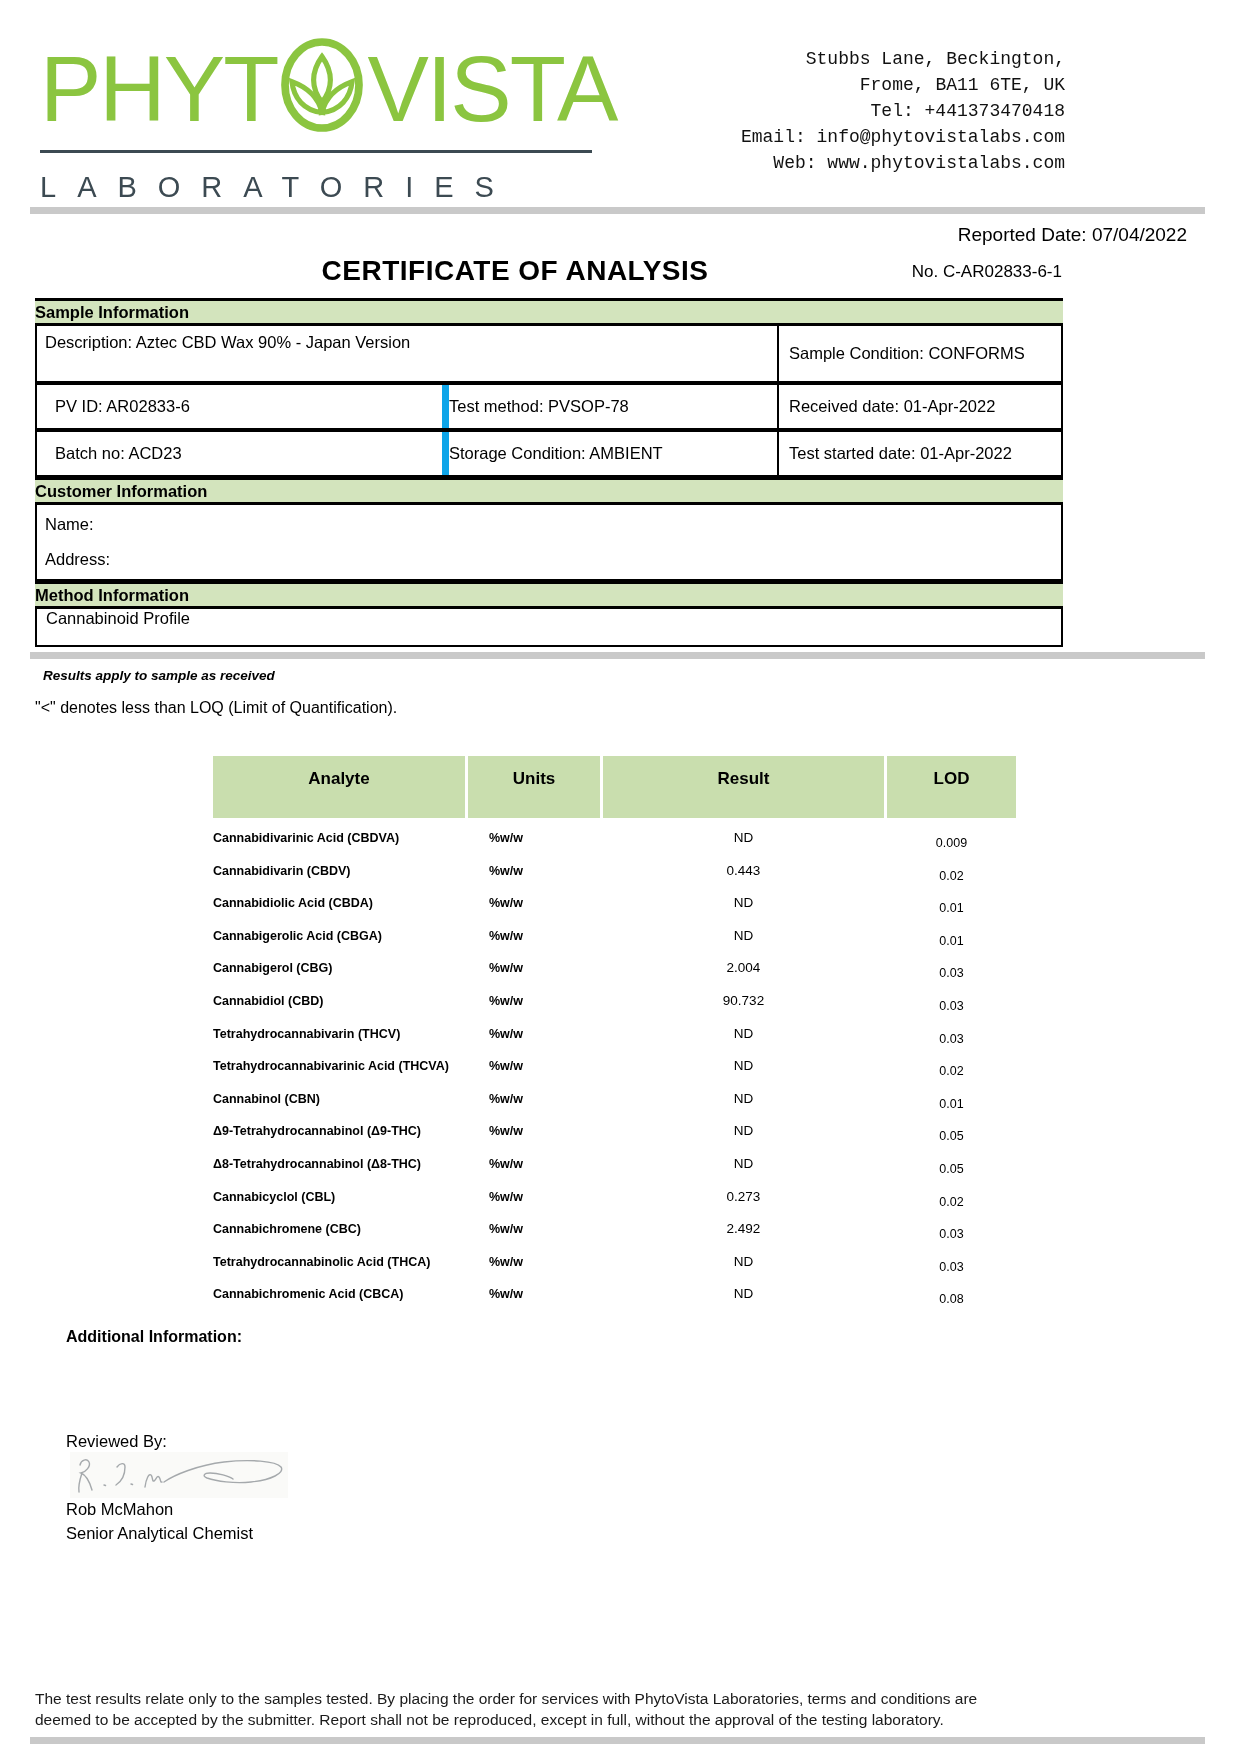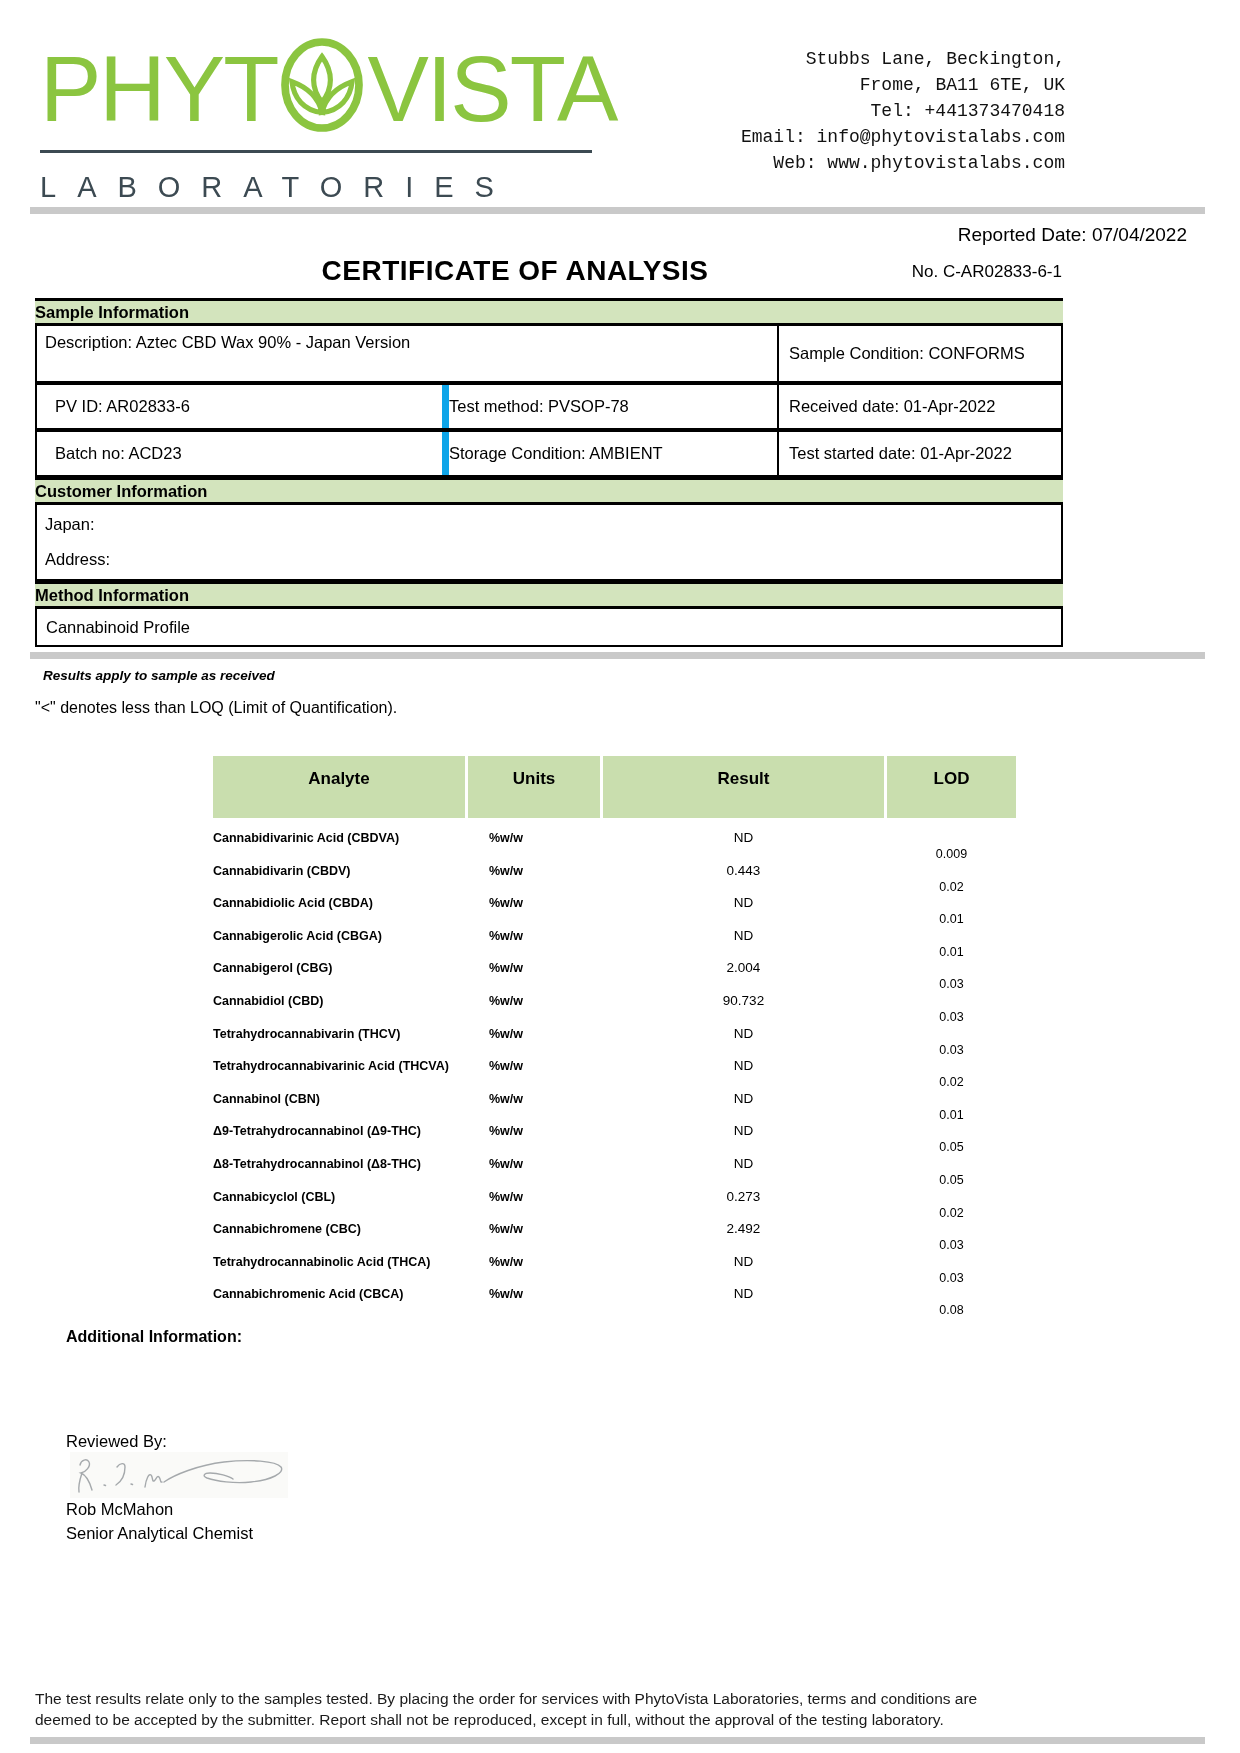--- a/index.html
+++ b/index.html
@@ -44,21 +44,21 @@
   .row3 .c1,.row3 .c2,.row3 .c3{position:absolute;top:0;height:100%;box-sizing:border-box;
              display:flex;align-items:center;padding-left:8px;font-size:16.5px;}
   .row3 .c1{left:10px;width:402px;border-right:7px solid #0ea5e9;}
   .row3 .c2{left:402px;width:340px;border-right:2px solid #000;padding-left:10px;}
   .row3 .c3{left:742px;right:0;padding-left:10px;}
   .cust-blk{height:76px;}
   .cust-name{position:absolute;left:8px;top:10px;font-size:16.5px;}
   .cust-addr{position:absolute;left:8px;top:45px;font-size:16.5px;}
   .smudge{position:absolute;left:28px;top:28px;width:250px;height:6px;
           background:#8f8f8f;opacity:.35;}
-  .method-blk{height:38px;display:flex;align-items:center;padding-left:9px;font-size:16.5px;}
+  .method-blk{height:38px;display:flex;align-items:flex-start;padding-left:9px;font-size:16.5px;}
 
   
   .note-results{position:absolute;left:43px;top:668px;font-size:13.5px;
                 font-weight:bold;font-style:italic;}
   .note-loq{position:absolute;left:35px;top:699px;font-size:16px;}
 
   
   .rtable{position:absolute;left:213px;top:756px;width:803px;}
   .rhead{position:relative;height:62px;}
   .hcell{position:absolute;top:0;height:62px;box-sizing:border-box;background:#c9deae;
@@ -68,21 +68,21 @@
   .h-result{left:390px;width:281px;}
   .h-lod{left:674px;width:129px;}
   .rrows{margin-top:4px;}
   .rrow{position:relative;height:32.6px;}
   .c-analyte{position:absolute;left:0;top:0;width:260px;line-height:32.6px;
              font-size:12.5px;font-weight:bold;white-space:nowrap;}
   .c-units{position:absolute;left:276px;top:0;width:100px;line-height:32.6px;
            font-size:12.5px;font-weight:bold;}
   .c-result{position:absolute;left:390px;top:0;width:281px;line-height:32.6px;
             text-align:center;font-size:13.5px;}
-  .c-lod{position:absolute;left:674px;top:16px;width:129px;line-height:32.6px;
+  .c-lod{position:absolute;left:674px;top:5px;width:129px;line-height:32.6px;
          text-align:center;font-size:12.5px;}
 
   
   .addl{position:absolute;left:66px;top:1328px;font-size:16px;font-weight:bold;}
   .reviewed{position:absolute;left:66px;top:1432px;font-size:16.5px;}
   .sig-box{position:absolute;left:70px;top:1452px;width:218px;height:46px;background:#fafaf8;}
   .sig-name{position:absolute;left:66px;top:1500px;font-size:16.5px;}
   .sig-title{position:absolute;left:66px;top:1524px;font-size:16.5px;}
   .footer{position:absolute;left:35px;top:1688px;width:1165px;font-size:15.5px;
           line-height:21px;color:#1a1a1a;}
@@ -143,21 +143,21 @@
       <div class="c1">Batch no: ACD23</div>
       <div class="c2">Storage Condition: AMBIENT</div>
       <div class="c3">Test started date: 01-Apr-2022</div>
     </div>
 
     <div class="section-bar">
       <span>Customer Information</span>
       <span class="smudge"></span>
     </div>
     <div class="blk cust-blk">
-      <div class="cust-name">Japan:</div>
+      <div class="cust-name">Name:</div>
       <div class="cust-addr">Address:</div>
     </div>
 
     <div class="section-bar">
       <span>Method Information</span>
     </div>
     <div class="blk method-blk">
       <span>Cannabinoid Profile</span>
     </div>
 

